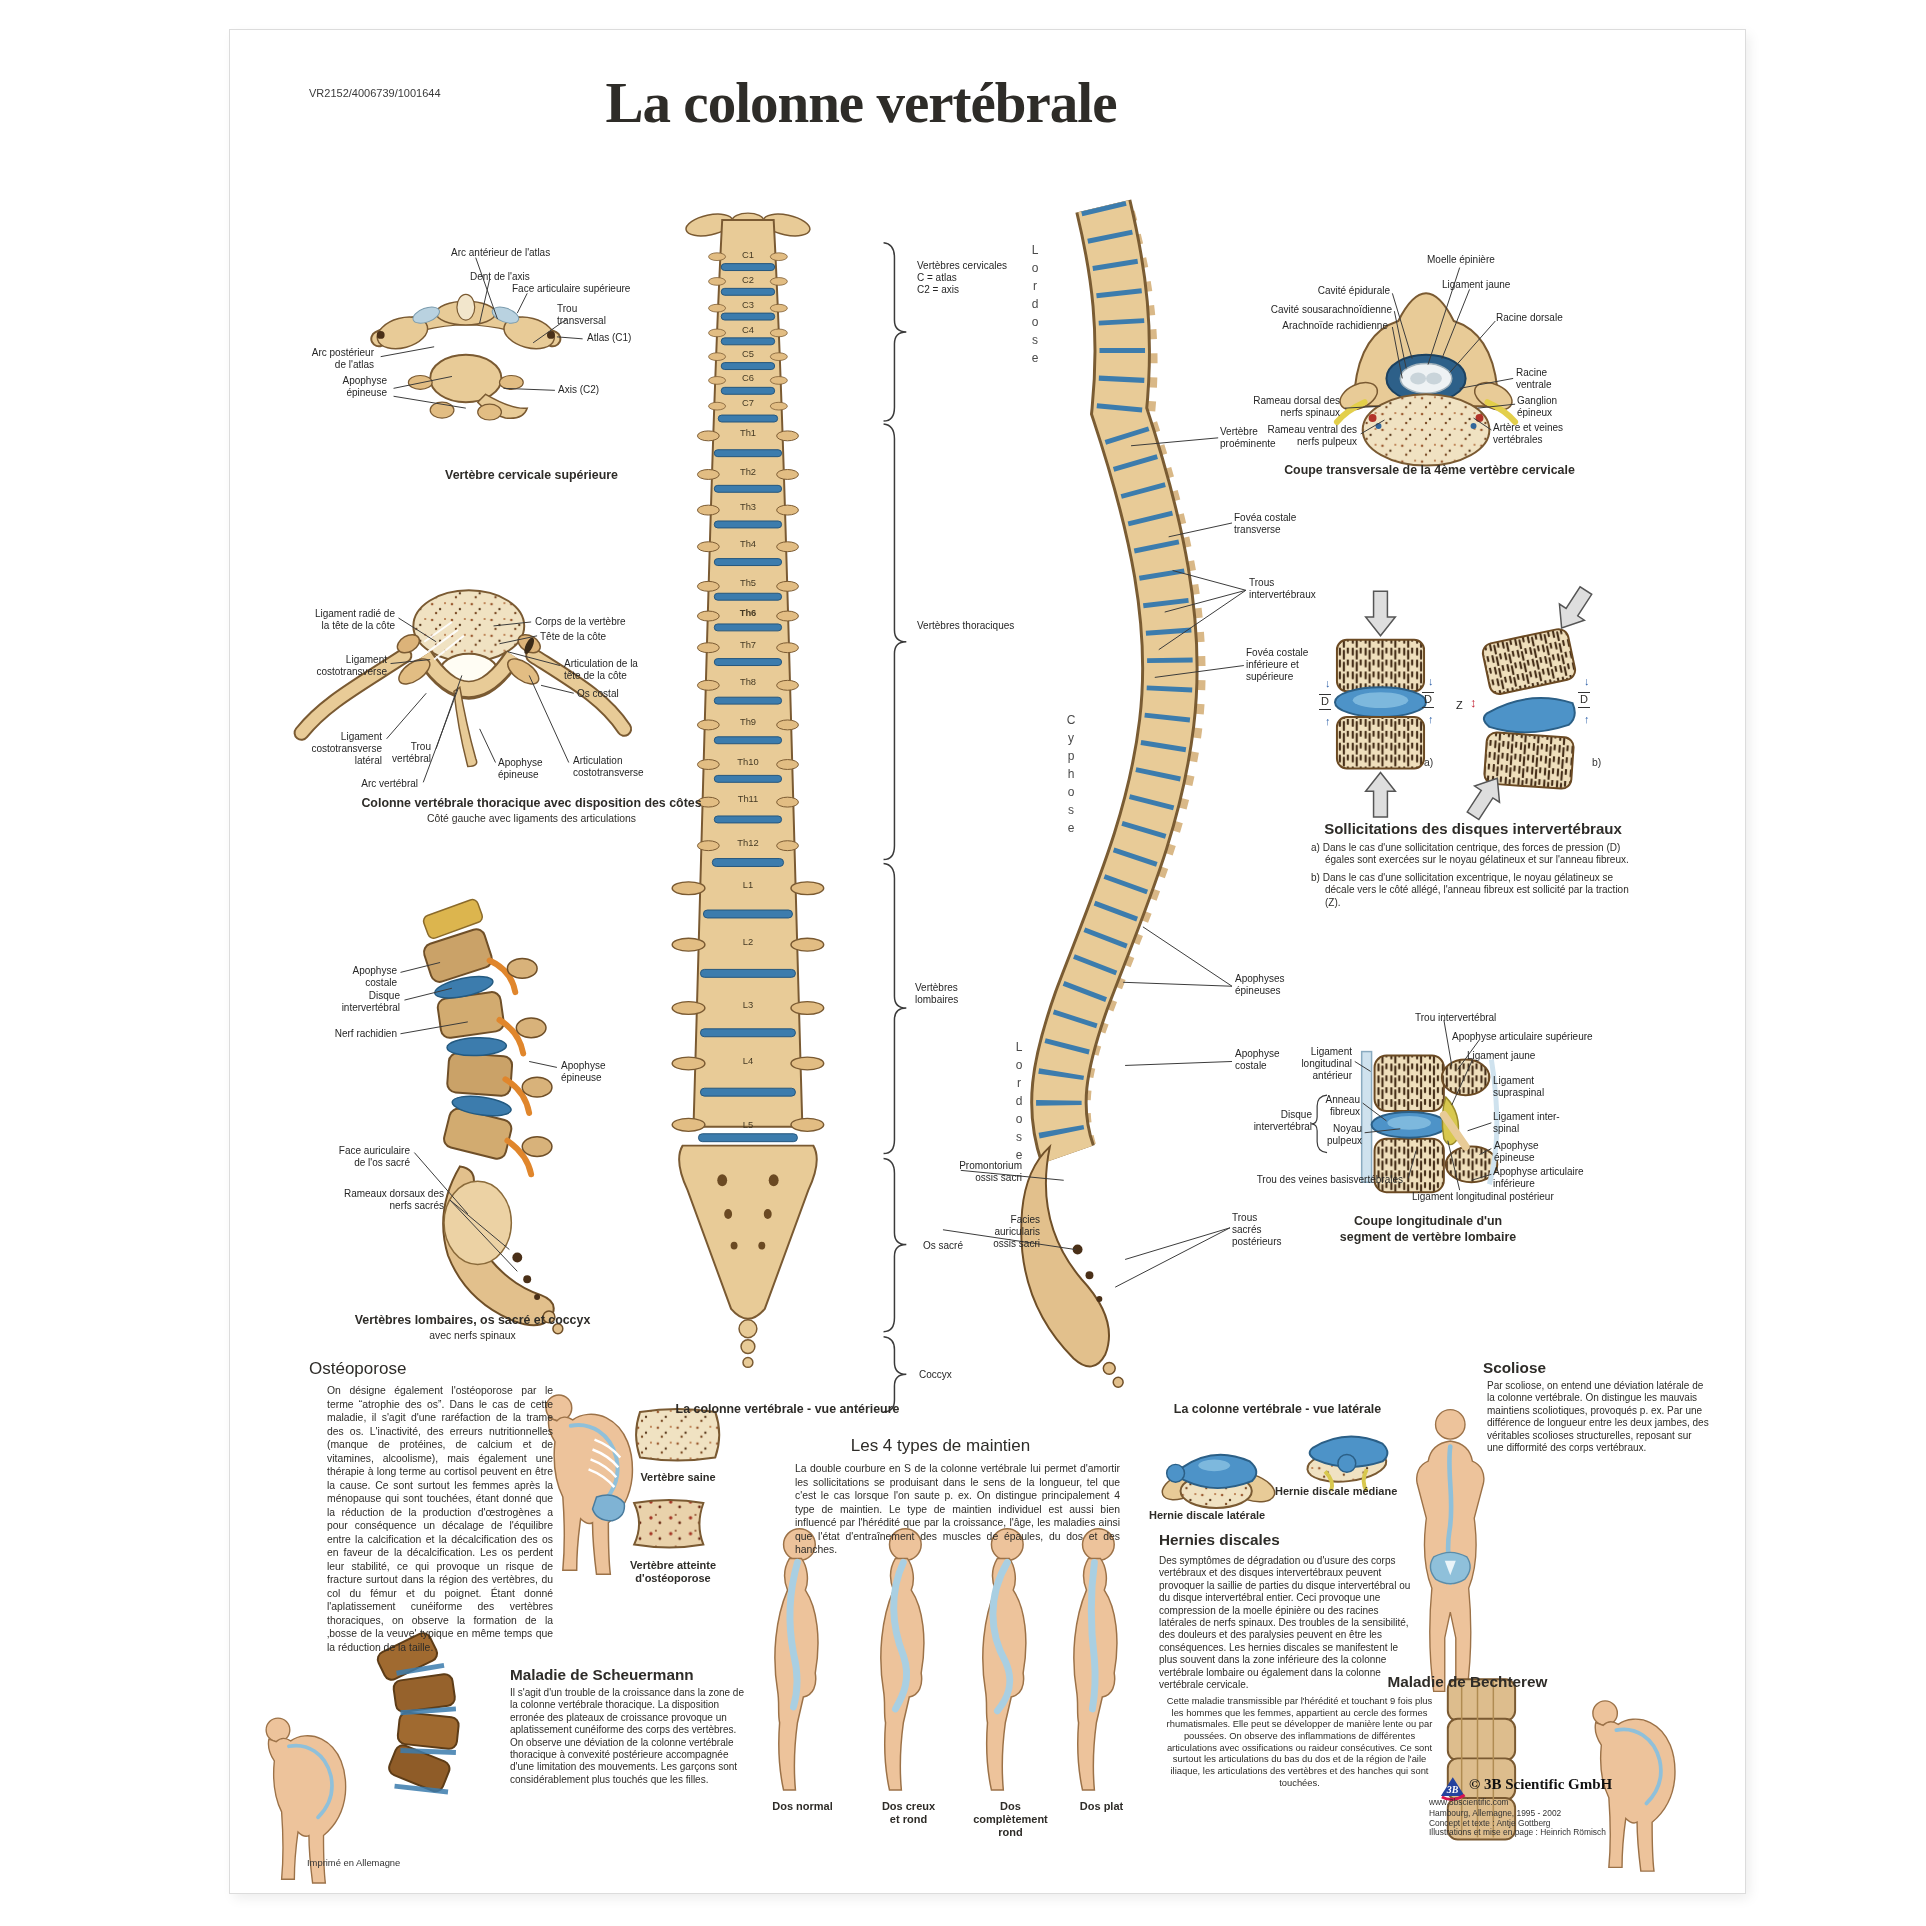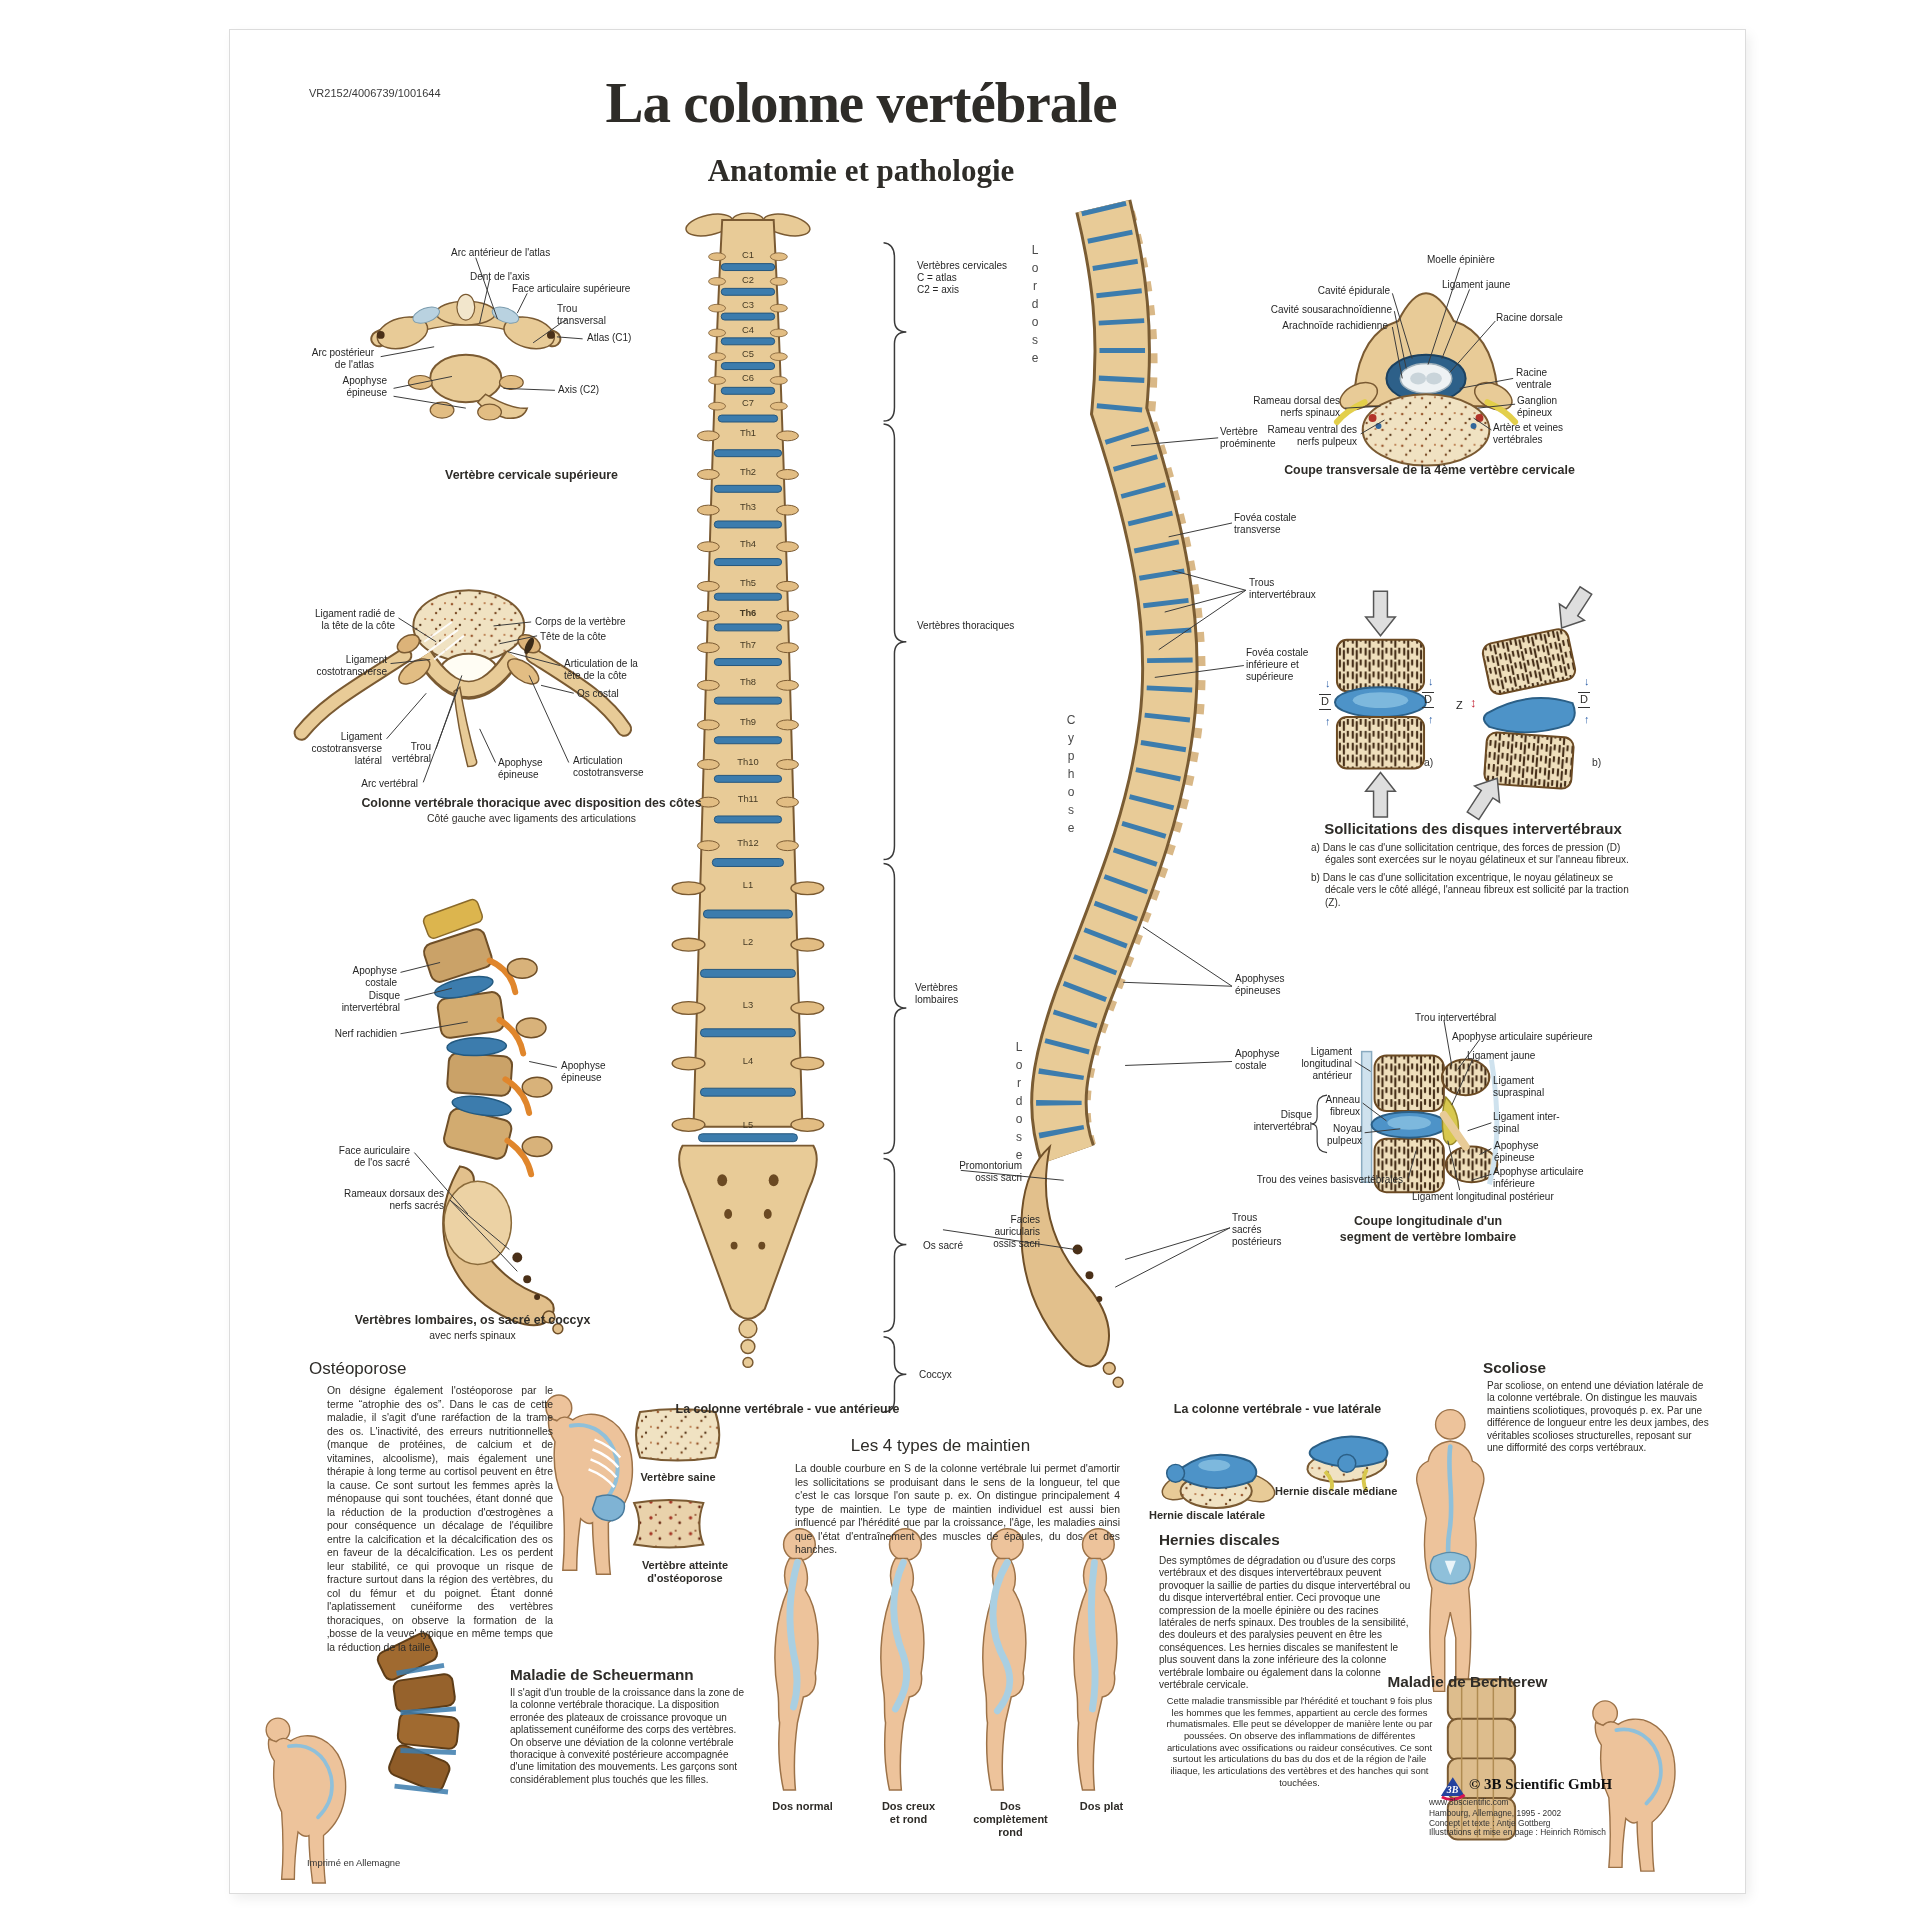--- a/index.html
+++ b/index.html
@@ -351,21 +351,20 @@
 
     <g transform="translate(1222,1764)">
       <polygon points="1,20 13,1 25,20" fill="#24429e"></polygon>
       <text x="7" y="17" font-size="10" font-style="italic" font-weight="bold" fill="#fff" font-family="Liberation Serif, serif">3B</text>
       <path d="M2,21 Q13,27 25,19" stroke="#d5154f" stroke-width="3" fill="none"></path>
     </g>
   </svg>
 
   <div class="code" style="left:79px;top:57px;">VR2152/4006739/1001644</div>
   <div class="ti" style="left:255px;top:40px;width:752px;font-size:57px;letter-spacing:-1px;">La colonne vertébrale</div>
-  <div class="ti" style="left:255px;top:123px;width:752px;font-size:31px;">Anatomie et pathologie</div>
 
   <span class="lb" style="left:221px;top:217px;">Arc antérieur de l'atlas</span>
   <span class="lb" style="left:240px;top:241px;">Dent de l'axis</span>
   <span class="lb" style="left:282px;top:253px;">Face articulaire supérieure</span>
   <span class="lb" style="left:327px;top:273px;">Trou
 transversal</span>
   <span class="lb" style="left:357px;top:302px;">Atlas (C1)</span>
   <span class="lb r" style="right:1371px;top:317px;">Arc postérieur
 de l'atlas</span>
   <span class="lb r" style="right:1358px;top:345px;">Apophyse
@@ -405,21 +404,21 @@
   <span class="lb r" style="right:1335px;top:1115px;">Face auriculaire
 de l'os sacré</span>
   <span class="lb r" style="right:1301px;top:1158px;">Rameaux dorsaux des
 nerfs sacrés</span>
   <div class="cap" style="left:89px;top:1283px;width:307px;">Vertèbres lombaires, os sacré et coccyx</div>
   <div class="sub" style="left:89px;top:1300px;width:307px;">avec nerfs spinaux</div>
 
   <div class="h2" style="left:79px;top:1329px;">Ostéoporose</div>
   <div class="bd" style="left:79px;top:1354px;width:226px;">On désigne également l'ostéoporose par le terme “atrophie des os”. Dans le cas de cette maladie, il s'agit d'une raréfaction de la trame des os. L'inactivité, des erreurs nutritionnelles (manque de protéines, de calcium et de vitamines, alcoolisme), mais également une thérapie à long terme au cortisol peuvent en être la cause. Ce sont surtout les femmes après la ménopause qui sont touchées, étant donné que la réduction de la production d'œstrogènes a pour conséquence un décalage de l'équilibre entre la calcification et la décalcification des os en faveur de la décalcification. Les os perdent leur stabilité, ce qui provoque un risque de fracture surtout dans la région des vertèbres, du col du fémur et du poignet. Étant donné l'aplatissement cunéiforme des vertèbres thoraciques, on observe la formation de la ‚bosse de la veuve' typique en même temps que la réduction de la taille.</div>
   <div class="cap2" style="left:396px;top:1441px;width:104px;">Vertèbre saine</div>
-  <div class="cap2" style="left:403px;top:1529px;width:104px;">Vertèbre atteinte
+  <div class="cap2" style="left:391px;top:1529px;width:104px;">Vertèbre atteinte
 d'ostéoporose</div>
 
   <div class="h3" style="left:280px;top:1636px;">Maladie de Scheuermann</div>
   <div class="bdl" style="left:280px;top:1657px;width:238px;">Il s'agit d'un trouble de la croissance dans la zone de la colonne vertébrale thoracique. La disposition erronée des plateaux de croissance provoque un aplatissement cunéiforme des corps des vertèbres. On observe une déviation de la colonne vertébrale thoracique à convexité postérieure accompagnée d'une limitation des mouvements. Les garçons sont considérablement plus touchés que les filles.</div>
 
   <span class="vx" style="left:496px;top:219px;">C1</span>
   <span class="vx" style="left:496px;top:244px;">C2</span>
   <span class="vx" style="left:496px;top:269px;">C3</span>
   <span class="vx" style="left:496px;top:294px;">C4</span>
   <span class="vx" style="left:496px;top:318px;">C5</span>

